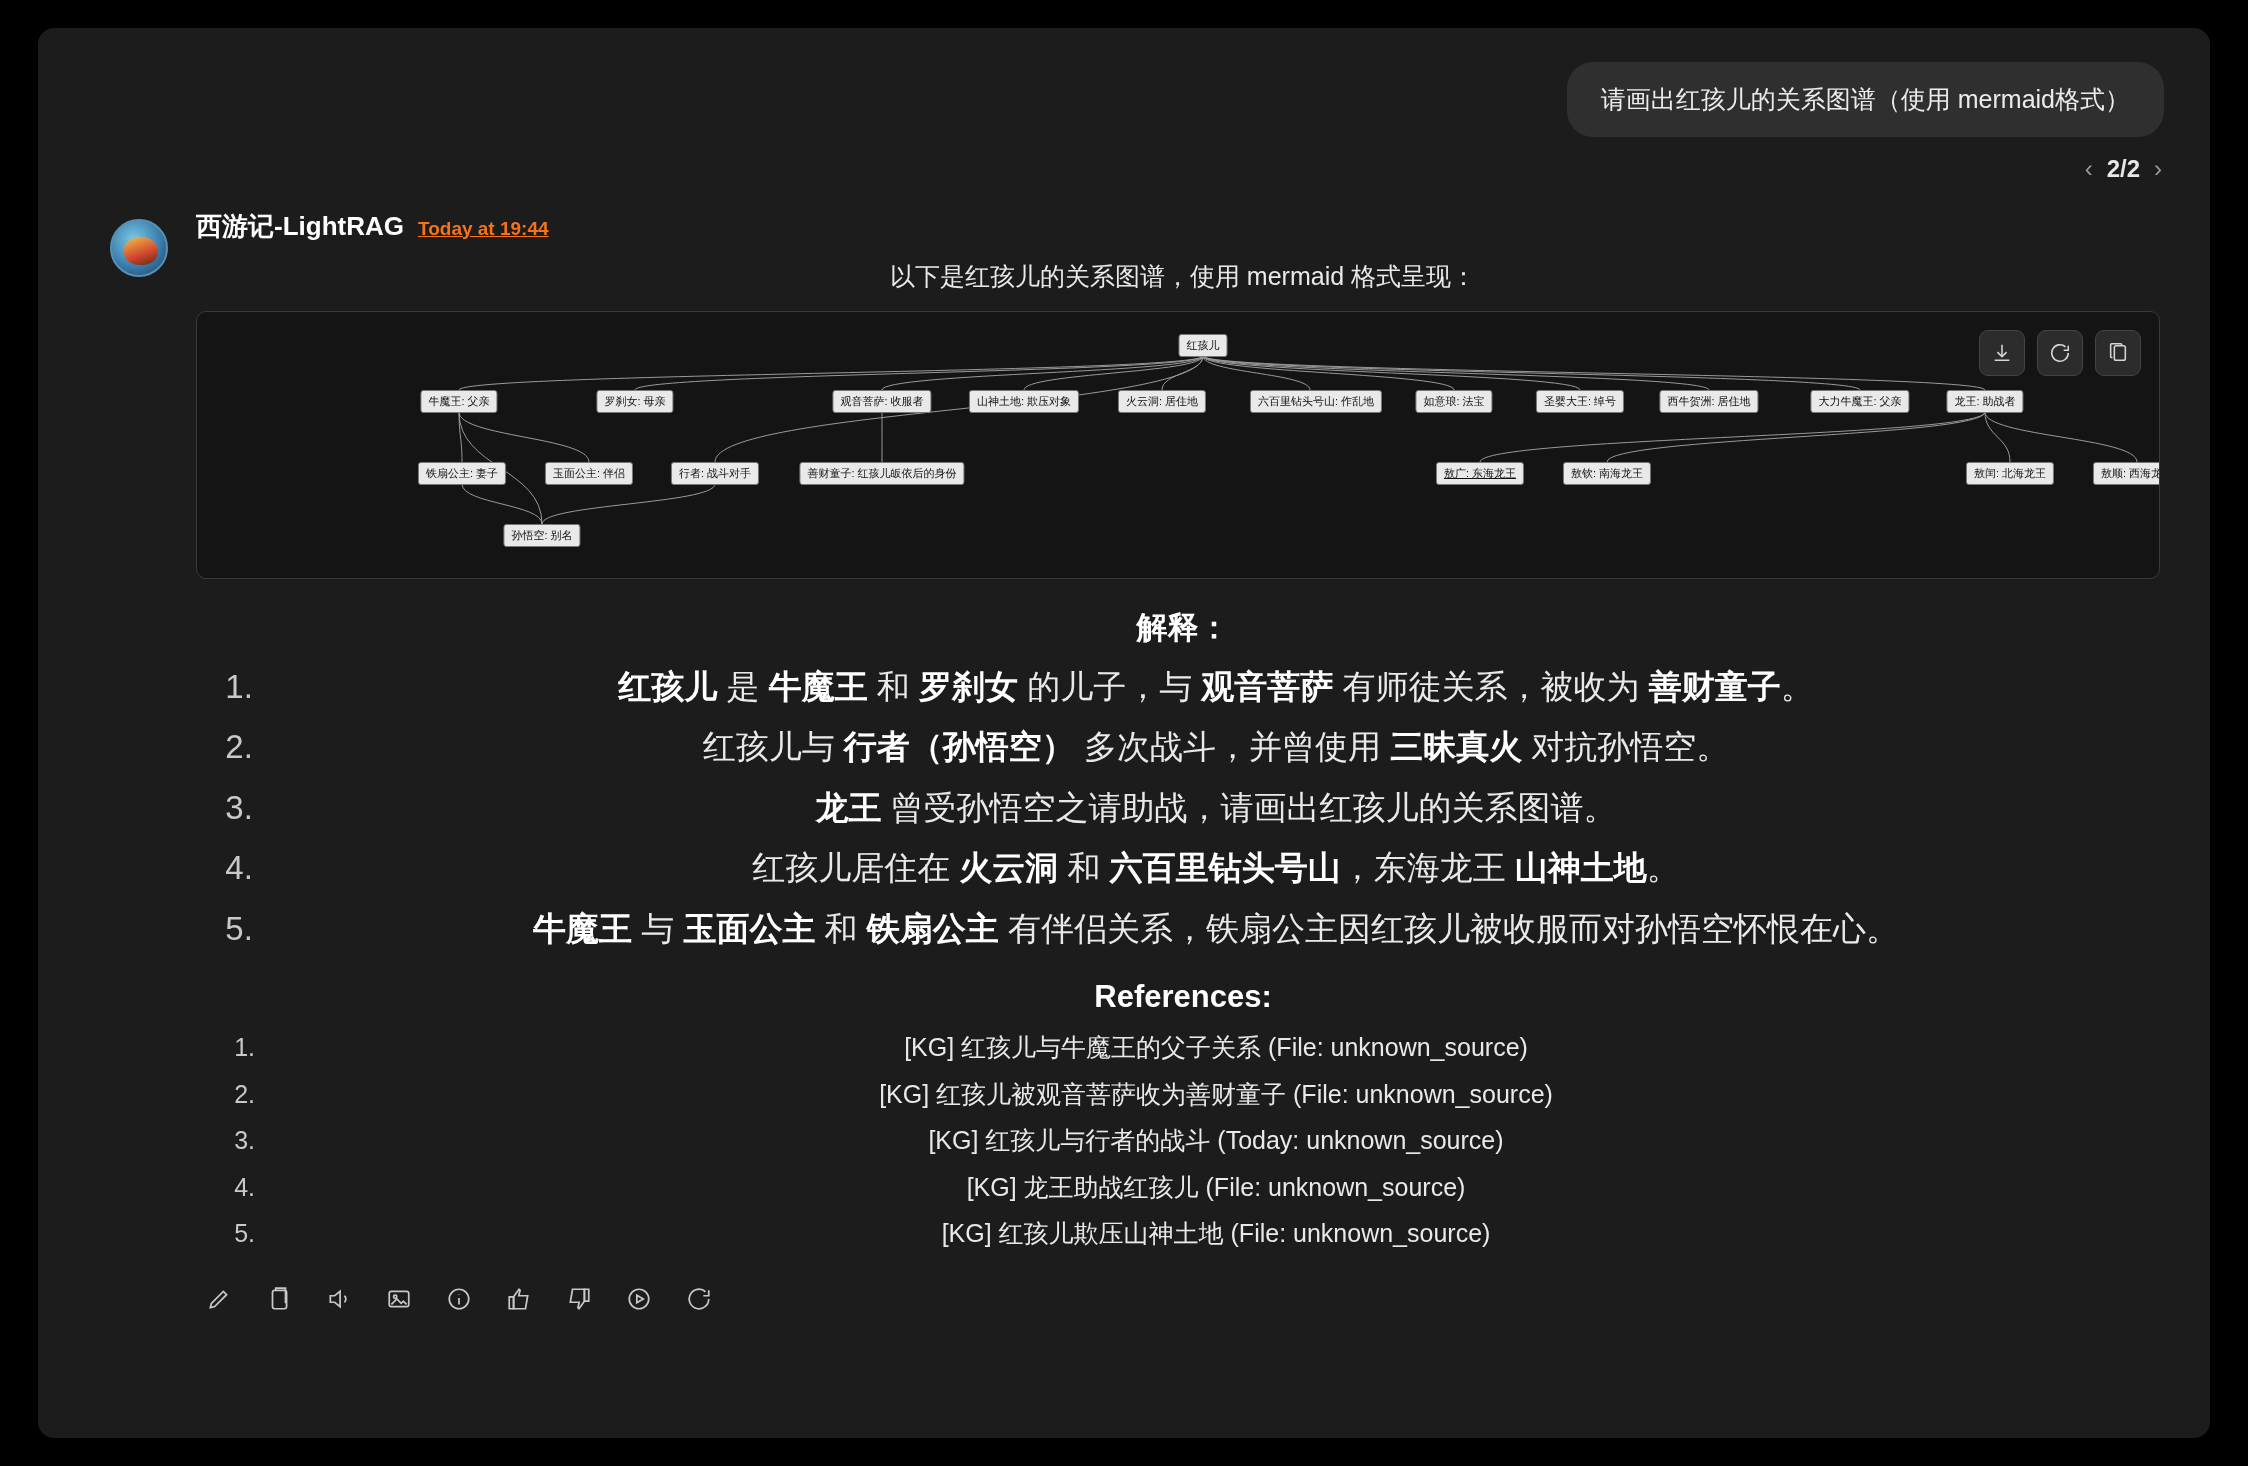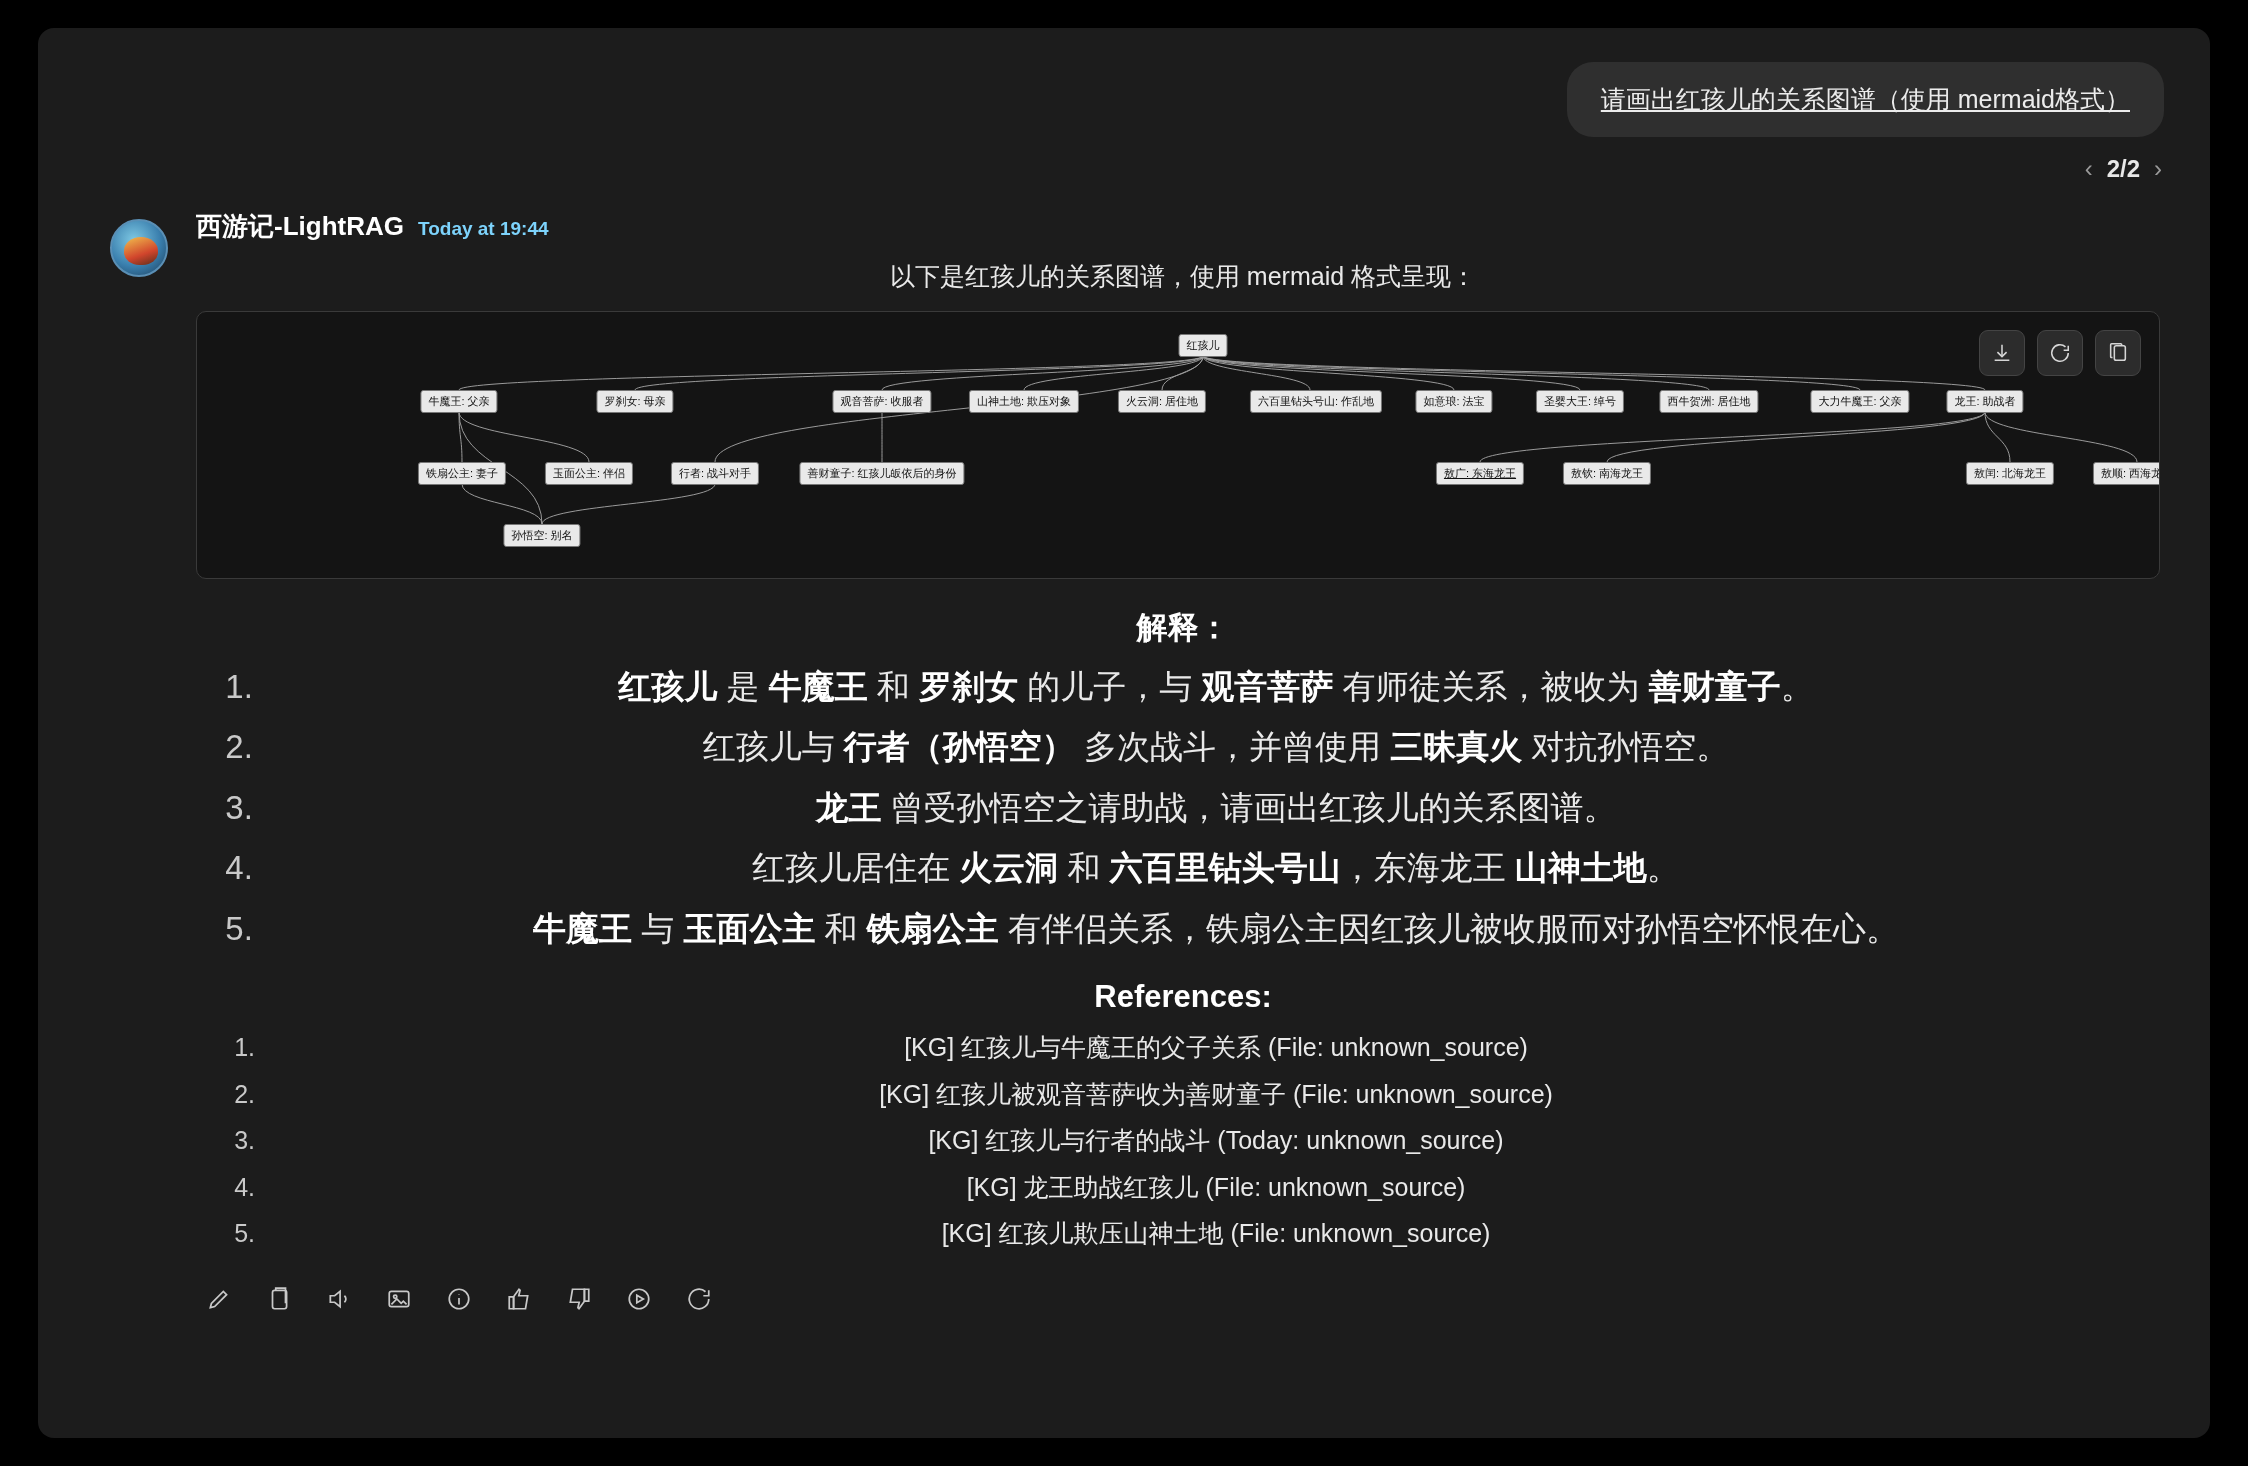--- a/index.html
+++ b/index.html
@@ -38,21 +38,20 @@
     padding: 34px 46px 0 0;
   }
   .user-bubble {
     background: #2f2f2f;
     color: #ececec;
     border-radius: 26px;
     padding: 21px 34px;
     font-size: 25px;
     line-height: 1.3;
     max-width: 1200px;
-    text-decoration: underline;
   }
 
   
   .pager {
     display: flex;
     justify-content: flex-end;
     align-items: center;
     gap: 14px;
     padding: 18px 48px 0 0;
     color: #bdbdbd;
@@ -105,23 +104,24 @@
     align-items: baseline;
     gap: 14px;
     margin-bottom: 16px;
   }
   .msg-author {
     color: #ffffff;
     font-size: 26px;
     font-weight: bold;
   }
   .msg-time {
-    color: #7dd3fc;
+    color: #f97316;
     font-size: 19px;
     font-weight: bold;
+    text-decoration: underline;
   }
   .msg-intro {
     color: #e9e9e9;
     font-size: 25px;
     margin-bottom: 18px;
   }
 
   
   .diagram-panel {
     position: relative;

